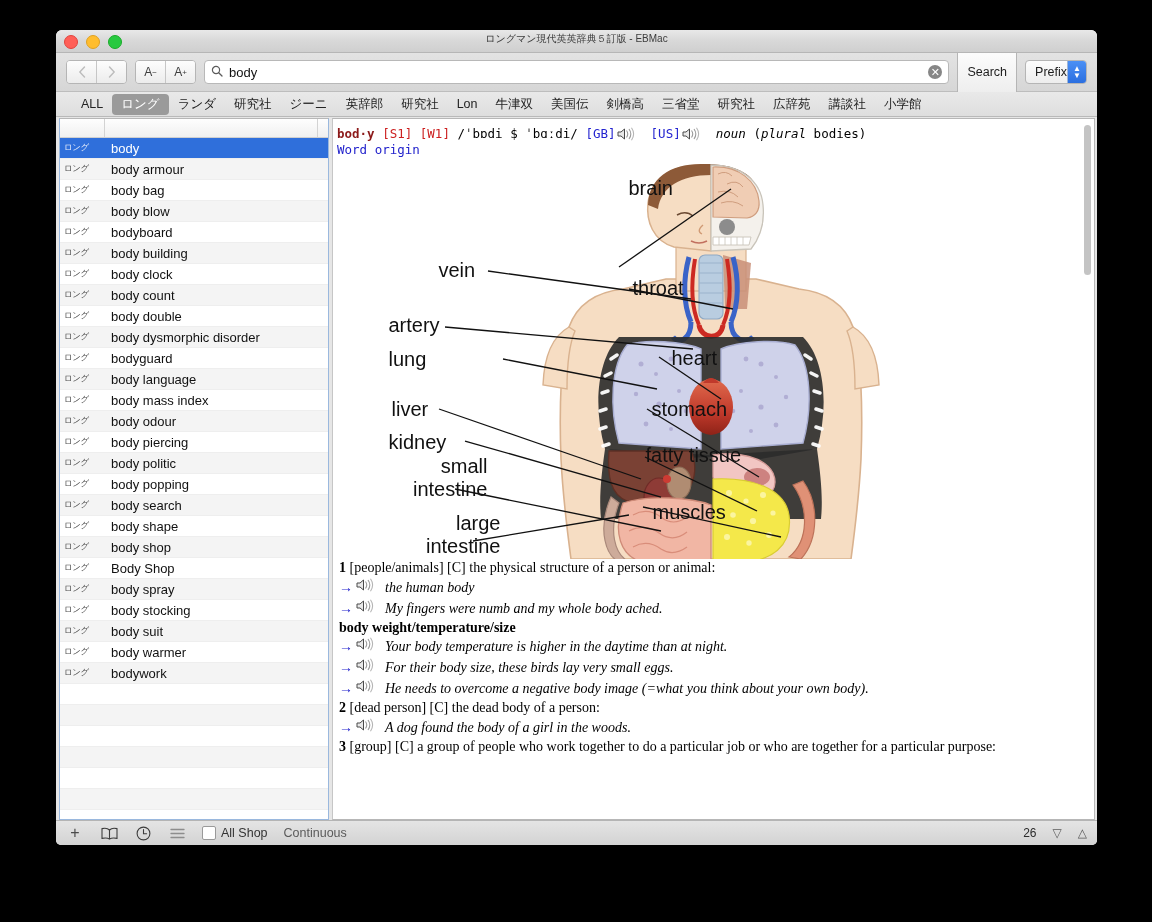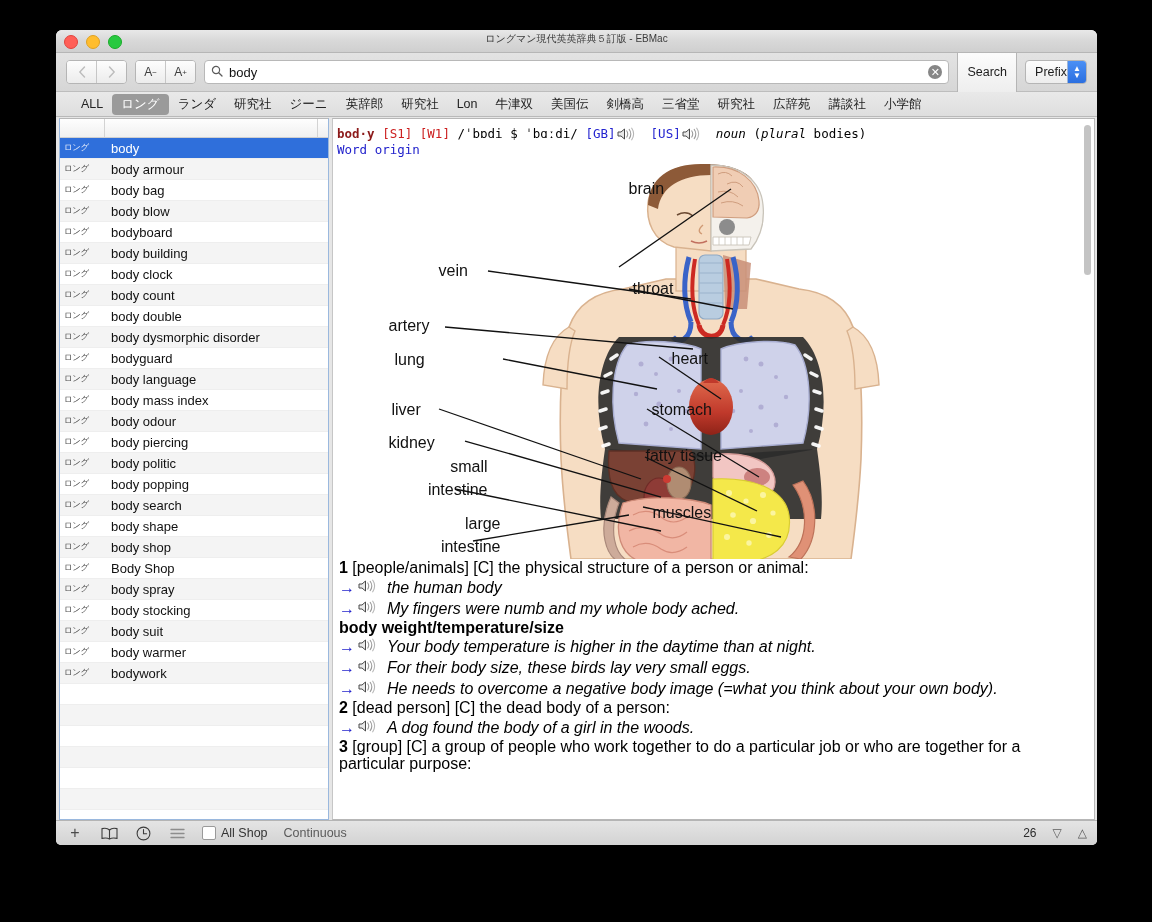--- a/index.html
+++ b/index.html
@@ -249,30 +249,30 @@
   
   .figure {
     position: relative;
     width: 700px; height: 400px;
     margin: 2px auto 0 auto;
   }
   .figure svg { display: block; }
   .figlabel {
     position: absolute;
     font-family: "Liberation Sans", sans-serif;
-    font-size: 16px;
+    font-size: 20px;
     color: #111;
     white-space: pre;
     line-height: 23px;
   }
 
   
   .senses {
-    font-family: Liberation Sans, sans-serif;
-    font-size: 16px;
+    font-family: Liberation Serif, serif;
+    font-size: 14px;
     line-height: 17.5px;
     color: #000;
     padding-left: 2px;
   }
   .sense { white-space: normal; }
   .senseno { font-weight: bold; }
   .ex {
     font-style: italic;
     display: flex; align-items: flex-start;
     gap: 2px;
@@ -696,21 +696,21 @@
                 <path d="M94 330 L300 372"></path>
                 <path d="M282 348 L420 378"></path>
                 <path d="M112 382 L268 356"></path>
               </g>
             </svg>
 
             <span class="figlabel" style="left:268px; top:18px;">brain</span>
             <span class="figlabel" style="left:78px; top:100px;">vein</span>
             <span class="figlabel" style="left:272px; top:118px;">throat</span>
             <span class="figlabel" style="left:28px; top:155px;">artery</span>
-            <span class="figlabel" style="left:34px; top:189px;">lung</span>
+            <span class="figlabel" style="left:28px; top:189px;">lung</span>
             <span class="figlabel" style="left:311px; top:188px;">heart</span>
             <span class="figlabel" style="left:31px; top:239px;">liver</span>
             <span class="figlabel" style="left:291px; top:239px;">stomach</span>
             <span class="figlabel" style="left:28px; top:272px;">kidney</span>
             <span class="figlabel" style="left:285px; top:285px;">fatty tissue</span>
             <span class="figlabel" style="left:15px; top:296px; text-align:right; width:112px;">small
 intestine</span>
             <span class="figlabel" style="left:292px; top:342px;">muscles</span>
             <span class="figlabel" style="left:15px; top:353px; text-align:right; width:125px;">large
 intestine</span>

